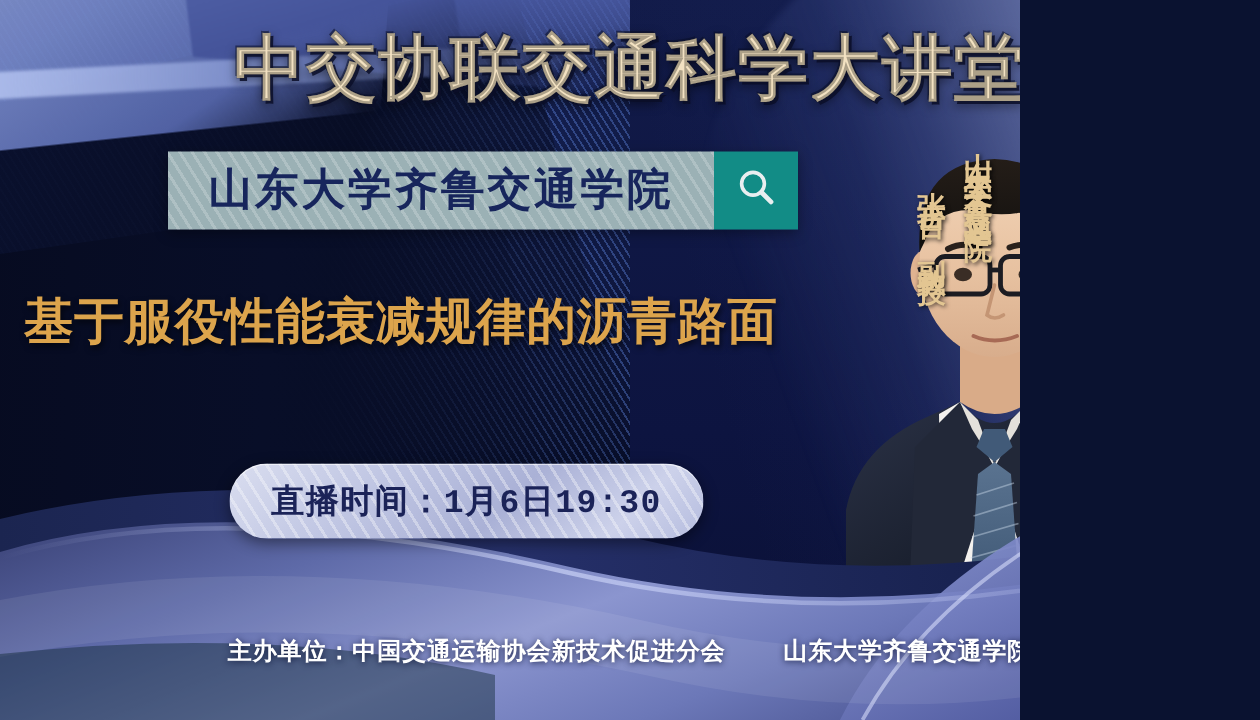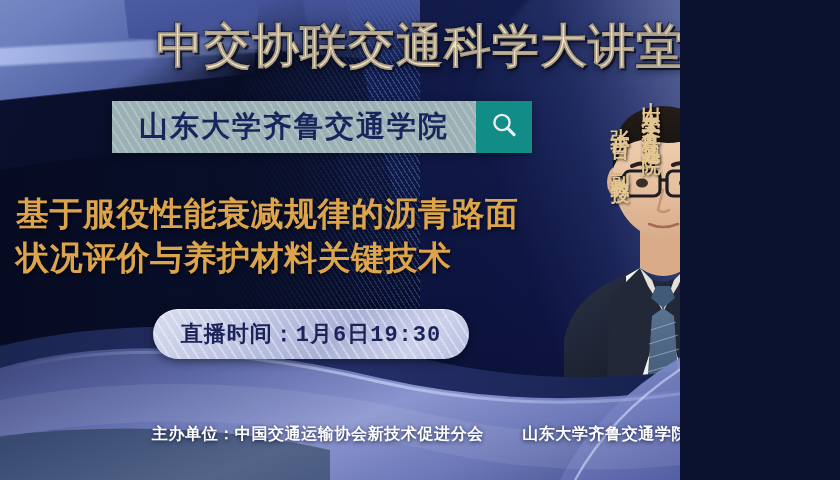--- a/index.html
+++ b/index.html
@@ -426,21 +426,20 @@
         <svg width="30" height="30" viewBox="0 0 30 30">
           <circle cx="13" cy="12.5" r="7.6" fill="none" stroke="#e9eef0" stroke-width="2.4"></circle>
           <line x1="18.6" y1="18.2" x2="25" y2="24.6" stroke="#e9eef0" stroke-width="3.2" stroke-linecap="round"></line>
         </svg>
       </span>
     </div>
   </div>
 
   <div class="lecture-title">
     <span class="line">基于服役性能衰减规律的沥青路面</span>
-    <span class="line">状况评价与养护材料关键技术</span>
   </div>
 
   <div class="time-pill">
     <span class="time-text">直播时间：1月6日19:30</span>
   </div>
 
   <div class="speaker-block">
     <span class="vtext name">张吉哲  副教授</span>
     <span class="vtext">山东大学齐鲁交通学院</span>
   </div>

